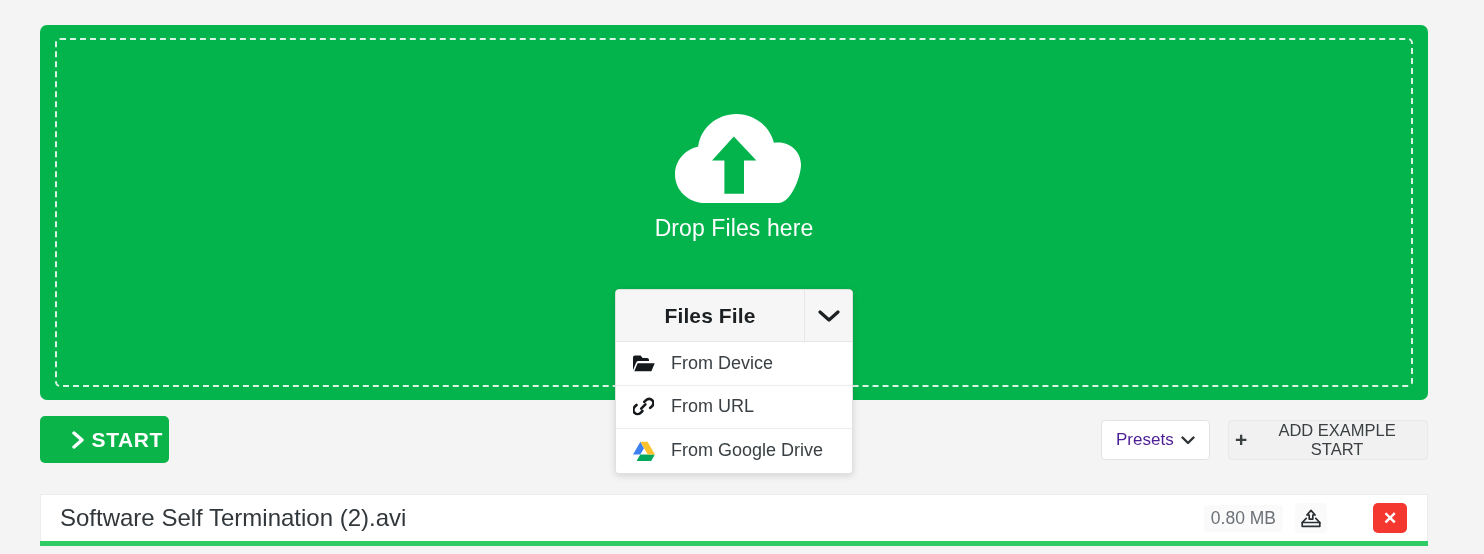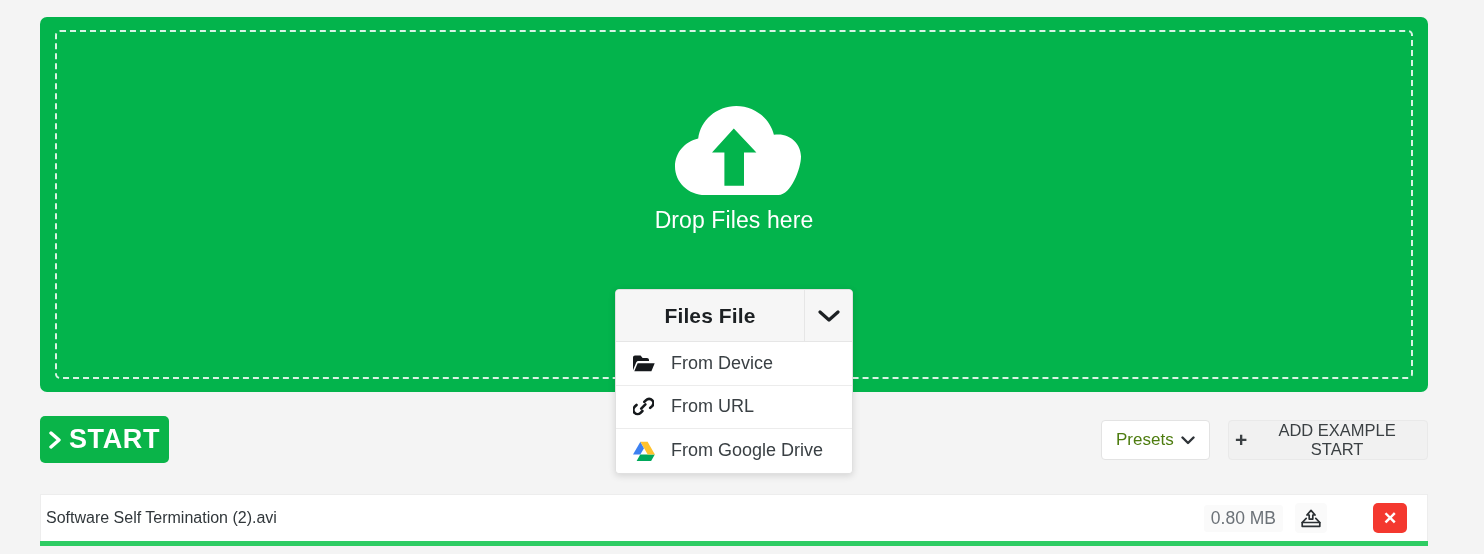--- a/index.html
+++ b/index.html
@@ -12,21 +12,21 @@
     background: #f4f4f4;
     font-family: "Liberation Sans", sans-serif;
     overflow: hidden;
     position: relative;
   }
 
   
   .dropzone {
     position: absolute;
     left: 40px;
-    top: 17px;
+    top: 25px;
     width: 1388px;
     height: 375px;
     background: #03b44c;
     border-radius: 7px;
     box-sizing: border-box;
     padding-left: 15px;
   }
   .dropzone-inner {
     position: absolute;
     left: 15px;
@@ -123,40 +123,40 @@
   .start-btn {
     position: absolute;
     left: 40px;
     top: 416px;
     width: 129px;
     height: 47px;
     background: #0ab449;
     border: none;
     border-radius: 5px;
     color: #ffffff;
-    font-size: 27px;
+    font-size: 21px;
     font-weight: bold;
     letter-spacing: 0.6px;
     display: flex;
     align-items: center;
-    justify-content: center;
+    justify-content: flex-end;
     gap: 7px;
     cursor: pointer;
     font-family: "Liberation Sans", sans-serif;
   }
   .presets-btn {
     position: absolute;
     left: 1101px;
     top: 420px;
     height: 40px;
     padding: 0 14px;
     background: #ffffff;
     border: 1px solid #e3e3e3;
     border-radius: 4px;
-    color: #4d7c0f;
+    color: #4c1d95;
     font-size: 17px;
     display: flex;
     align-items: center;
     gap: 7px;
     cursor: pointer;
     font-family: "Liberation Sans", sans-serif;
     box-sizing: border-box;
   }
   .addexample-btn {
     position: absolute;
@@ -187,22 +187,22 @@
     width: 1388px;
     height: 47px;
     background: #ffffff;
     border: 1px solid #ededed;
     border-bottom: none;
     box-sizing: border-box;
     display: flex;
     align-items: center;
   }
   .file-name {
-    margin-left: 5px;
-    font-size: 16px;
+    margin-left: 19px;
+    font-size: 24px;
     color: #31373b;
     flex: 1;
   }
   .file-size {
     font-size: 17.5px;
     color: #6c7278;
     background: #fafafa;
     padding: 3px 7px;
     border-radius: 3px;
     margin-right: 12px;

